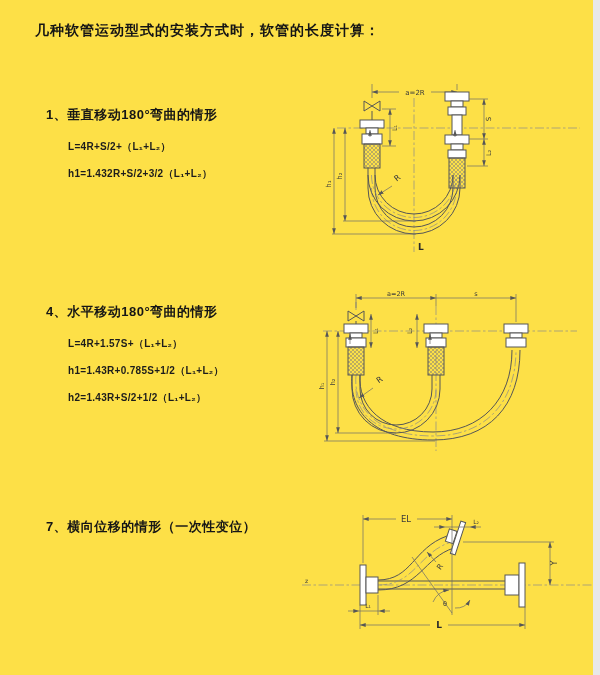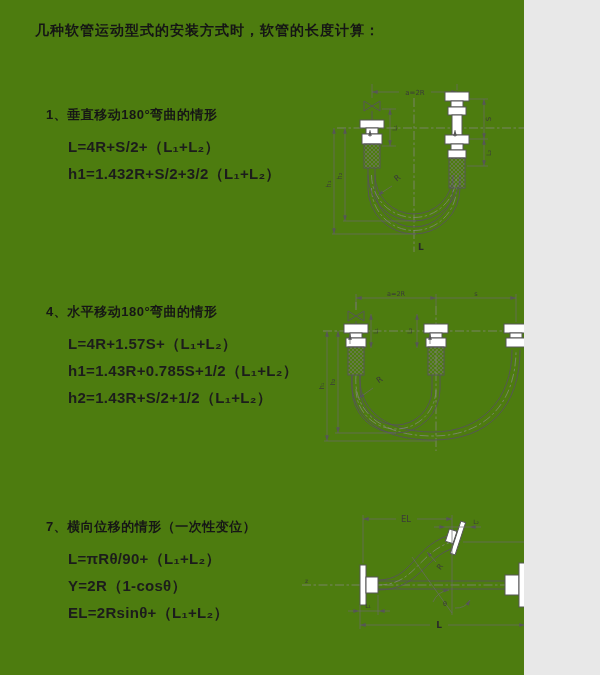--- a/index.html
+++ b/index.html
@@ -1,23 +1,23 @@
 <!DOCTYPE html>
 <html><head>
 <meta charset="utf-8">
 <style>
   html,body{margin:0;padding:0;background:#e8e8e8;}
-  .page{position:relative;width:524px;height:675px;background:#4d7c0f;overflow:hidden;
+  .page{position:relative;width:593px;height:675px;background:#fde047;overflow:hidden;
         font-family:"Liberation Sans","DejaVu Sans",sans-serif;color:#111;}
   .doc-title{position:absolute;left:35px;top:22px;font-size:14px;font-weight:bold;
              letter-spacing:1px;color:#151515;}
   .section{position:absolute;left:46px;}
   .sec-heading{font-size:13px;font-weight:bold;color:#161616;letter-spacing:0.5px;}
   .formulas{margin-top:9px;padding-left:22px;}
-  .formula{font-size:15px;font-weight:600;line-height:27px;color:#1c1c1c;letter-spacing:0.3px;}
+  .formula{font-size:10px;font-weight:600;line-height:27px;color:#1c1c1c;letter-spacing:0.3px;}
   .diagram{position:absolute;}
   
   .ln{stroke:#565656;stroke-width:1;fill:none;}
   .part{fill:#ffffff;stroke:#565656;stroke-width:1;}
   .braid{fill:url(#braidpat);stroke:#565656;stroke-width:1;}
   .dim{stroke:#6a6a6a;stroke-width:0.7;fill:none;}
   .cl{stroke:#8a8a8a;stroke-width:0.7;fill:none;stroke-dasharray:9 2.5 2.5 2.5;}
   .lab{font-family:"DejaVu Sans",sans-serif;font-size:7px;fill:#3a3a3a;}
   .lab-big{font-family:"DejaVu Sans",sans-serif;font-size:9px;font-weight:bold;fill:#2a2a2a;}
 </style>
@@ -195,25 +195,20 @@
     <text class="lab" style="font-size:6.5px" transform="translate(73,45) rotate(-90)" text-anchor="middle">L₁</text>
     <line class="dim" x1="112" y1="28" x2="112" y2="62" marker-start="url(#arr)" marker-end="url(#arr)"></line>
     <text class="lab" style="font-size:6.5px" transform="translate(107,45) rotate(-90)" text-anchor="middle">L₂</text>
 
     <line class="dim" x1="68" y1="102" x2="54" y2="112" marker-end="url(#arr)"></line>
     <text class="lab" style="font-size:8px" transform="translate(76,96) rotate(-35)" text-anchor="middle">R</text>
   </svg>
 
   <div class="section" style="top:518px">
     <div class="sec-heading">7、横向位移的情形（一次性变位）</div>
-    <div class="formulas">
-      <div class="formula">L=πRθ/90+（L₁+L₂）</div>
-      <div class="formula">Y=2R（1-cosθ）</div>
-      <div class="formula">EL=2Rsinθ+（L₁+L₂）</div>
-    </div>
   </div>
 
   <svg class="diagram" style="left:300px;top:505px" width="300" height="138" viewBox="0 0 300 138">
 
     <line class="cl" x1="2" y1="80" x2="296" y2="80"></line>
     <text class="lab" style="font-size:6px" x="5" y="78">z</text>
 
     <line class="ln" x1="78" y1="76" x2="205" y2="76"></line>
     <line class="ln" x1="78" y1="84" x2="205" y2="84"></line>
 

